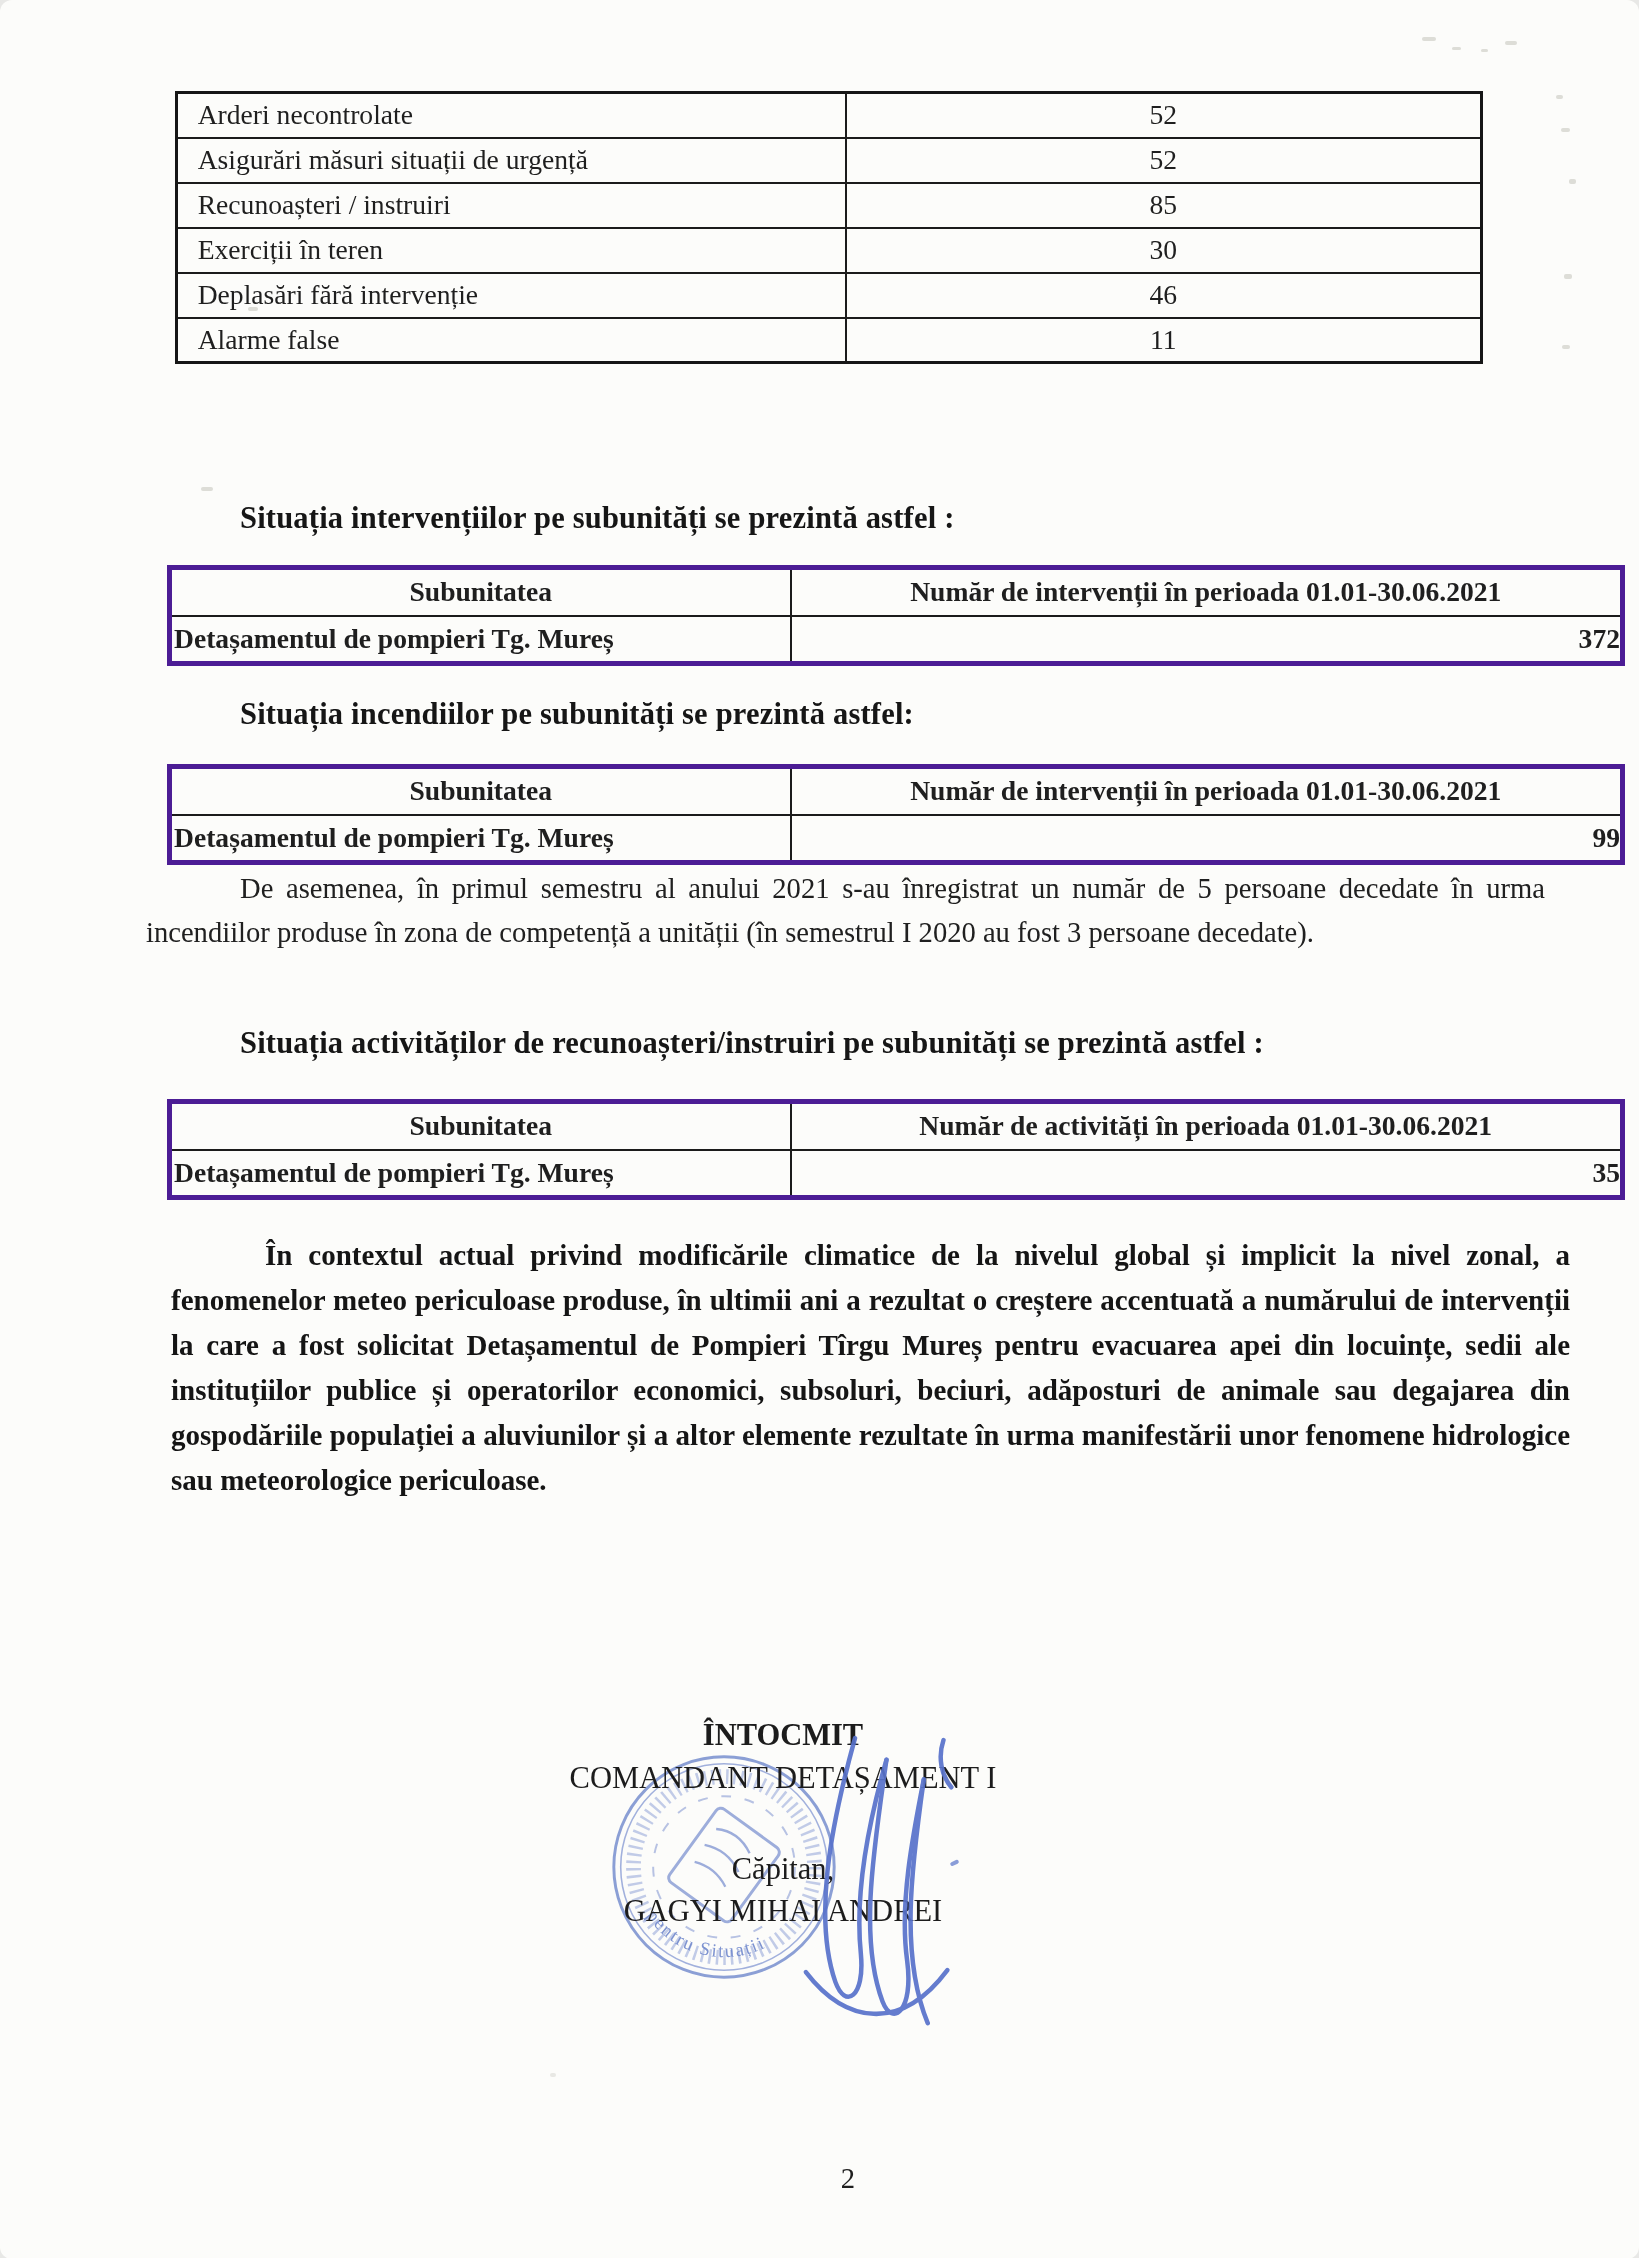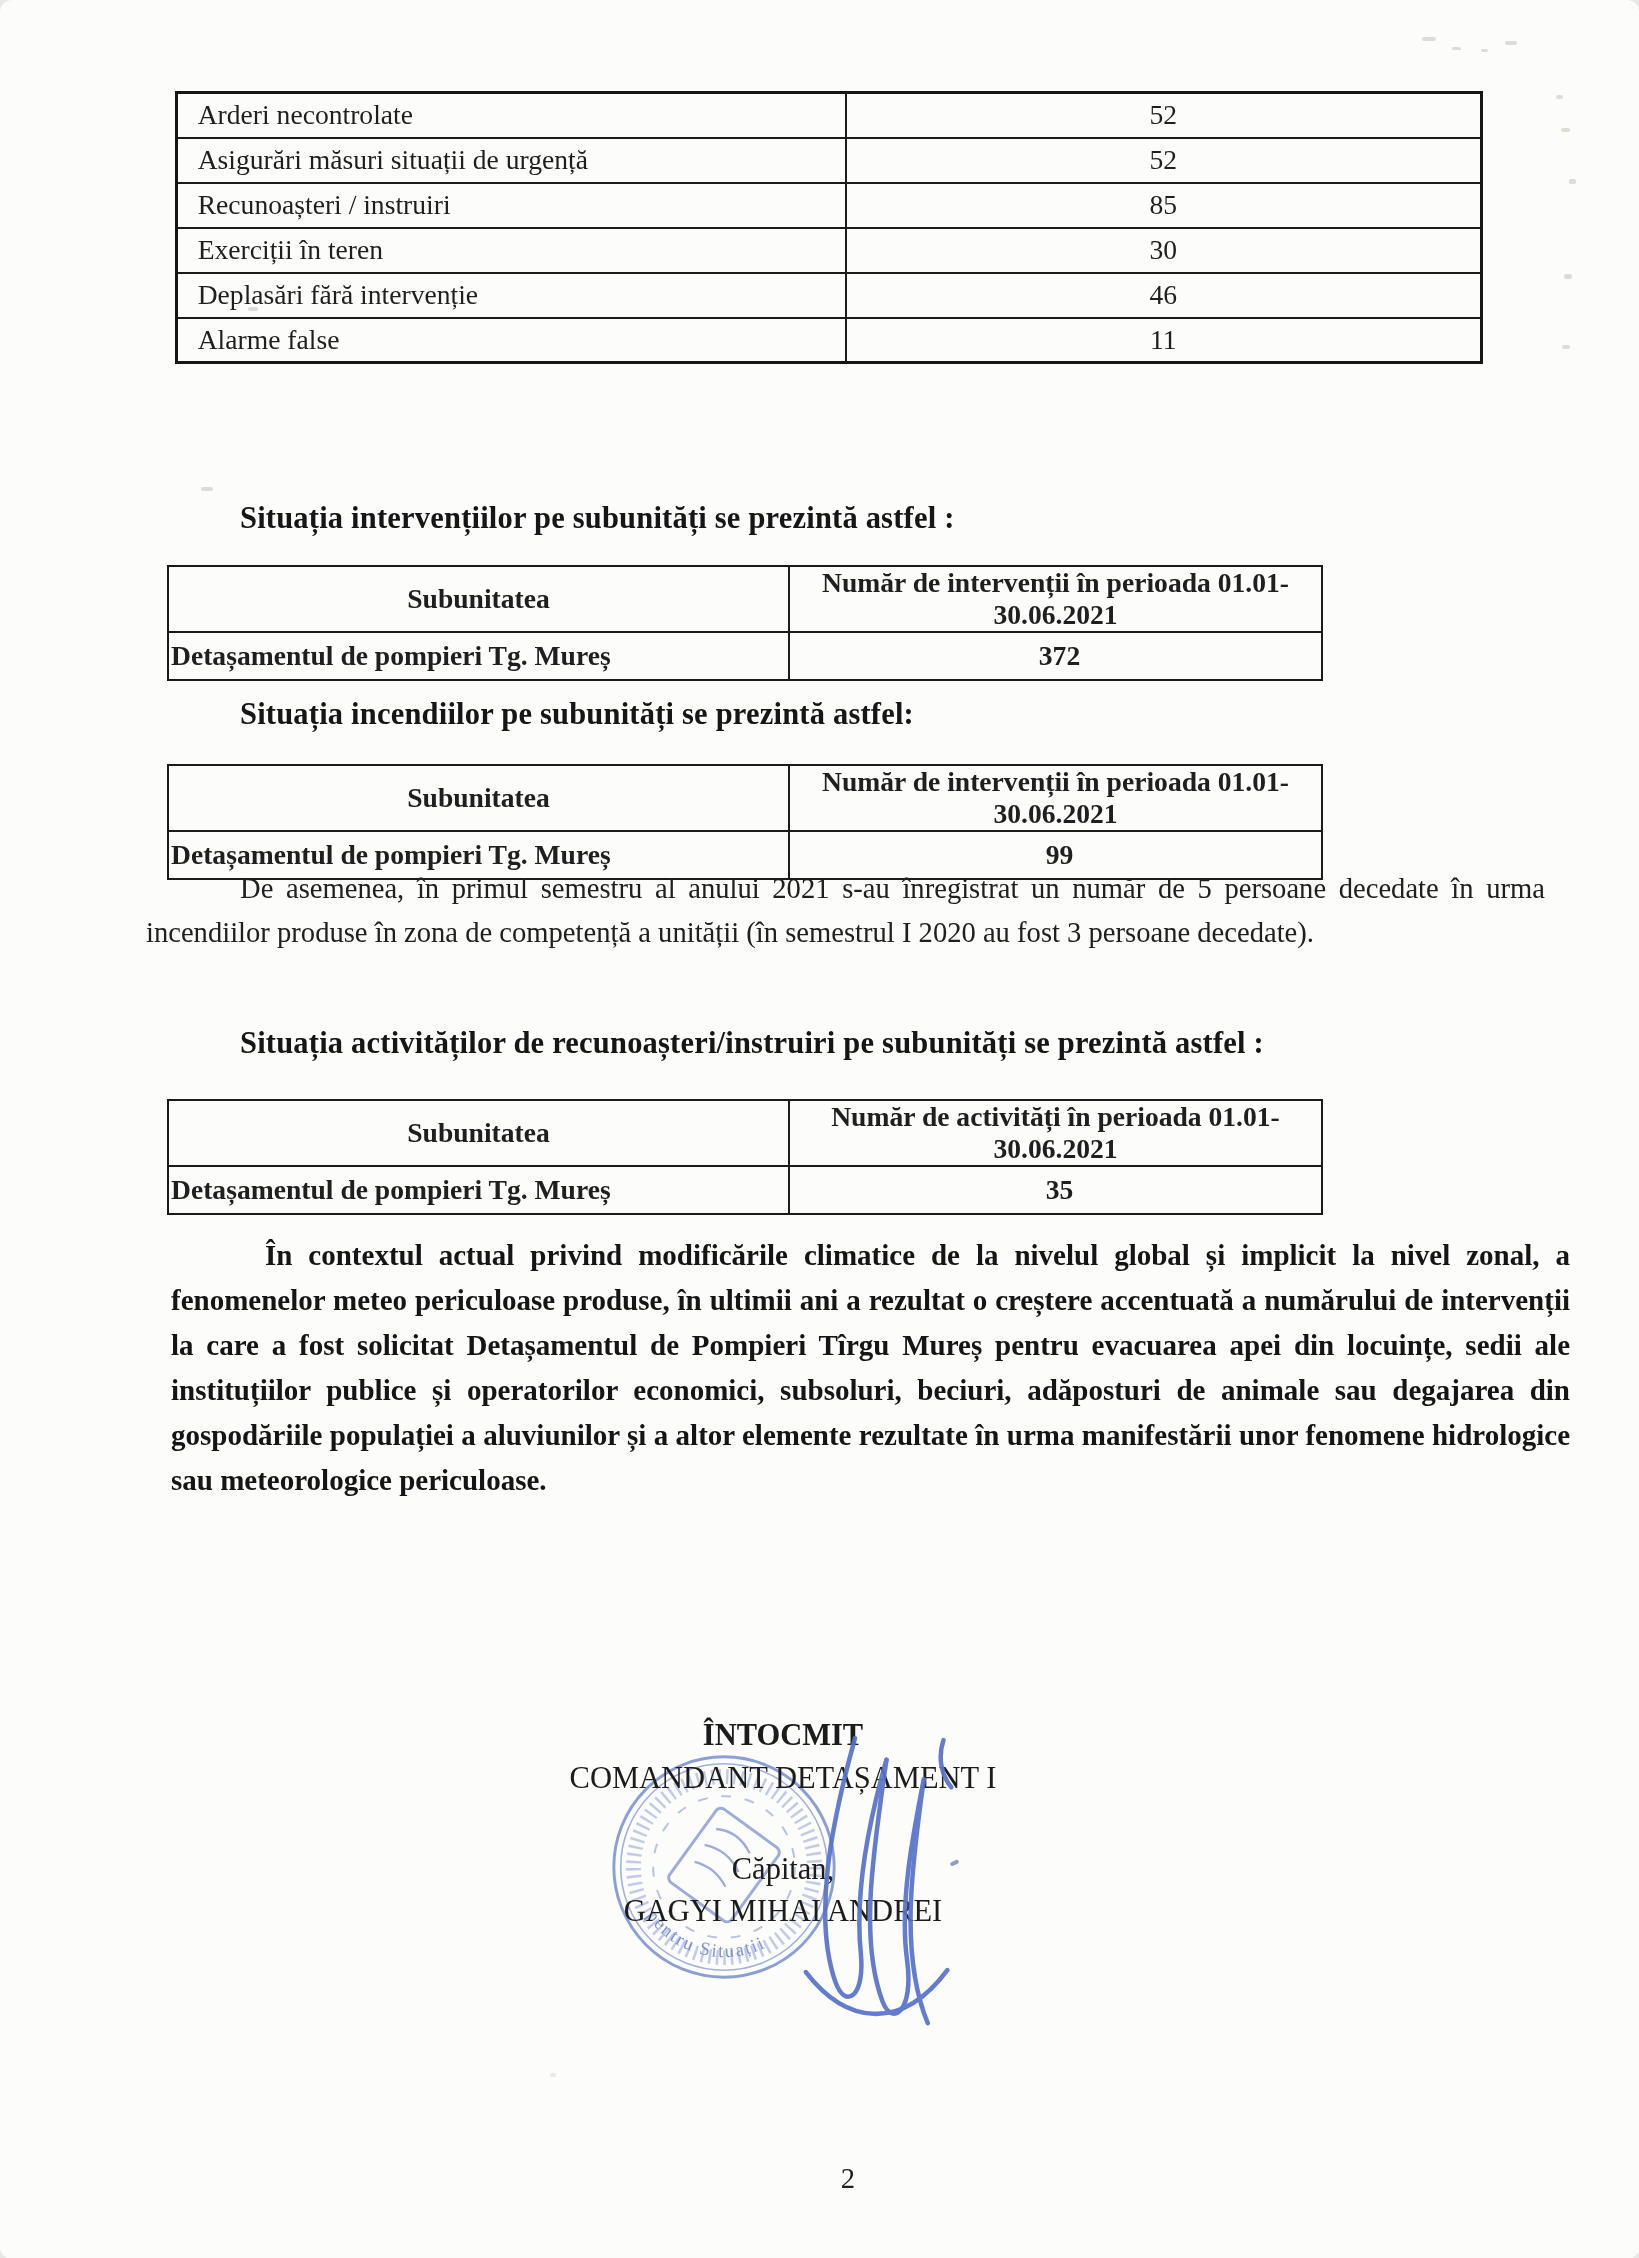--- a/index.html
+++ b/index.html
@@ -22,29 +22,29 @@
     position: absolute; left: 175px; top: 91px;
     width: 1308px;
     border: 3px solid #161616;
   }
   .t-main td { height: 45px; font-size: 27.6px; }
   .t-main td.lbl { width: 669px; padding-left: 19.7px; }
   .t-main td.val { text-align: center; }
 
   .t-sub {
     position: absolute; left: 167px;
-    width: 1156px;
-    border: 1px solid #4c1d95;
+    width: 1458px;
+    border: 5px solid #4c1d95;
     font-weight: 700;
   }
   .t-sub td { height: 48px; font-size: 27.6px; }
   .t-sub td.c1 { width: 621px; }
   .t-sub tr.hdr td { text-align: center; }
   .t-sub tr.data td.c1 { padding-left: 2px; text-align: left; }
-  .t-sub tr.data td.c2 { text-align: center; padding-left: 8px; }
+  .t-sub tr.data td.c2 { text-align: right; padding-left: 8px; }
 
   .heading {
     position: absolute; left: 148px; width: 1409px;
     padding-left: 92px;
     font-weight: 700; font-size: 30.5px; color: #161616;
     letter-spacing: 0.2px;
     white-space: nowrap;
   }
   .para {
     position: absolute; left: 146px; width: 1399px;

